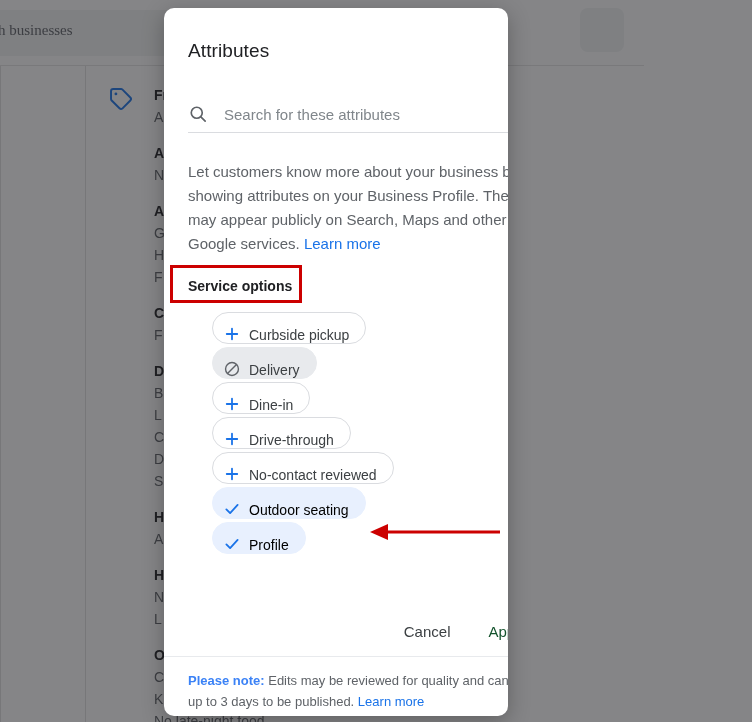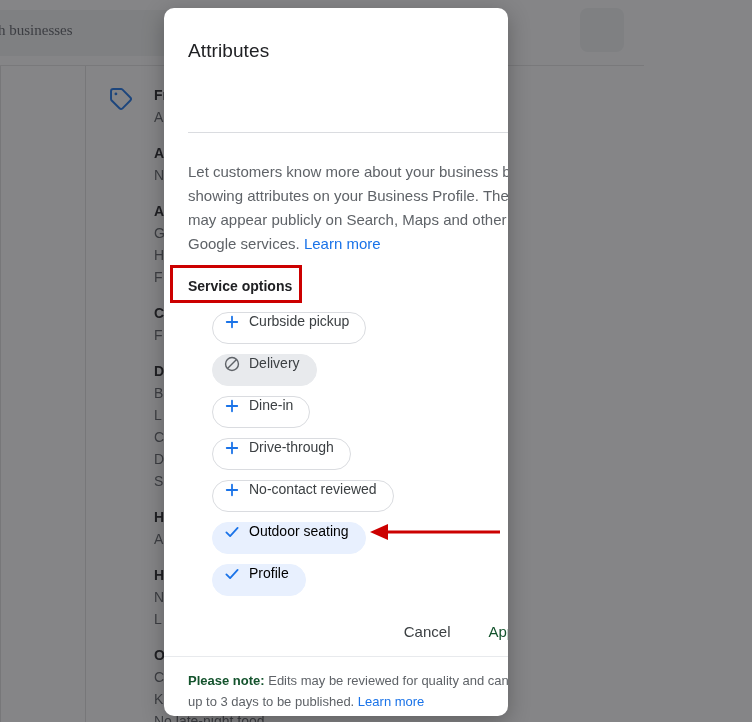--- a/index.html
+++ b/index.html
@@ -186,24 +186,24 @@
     border: 3px solid #cc0000;
   }
 
   .chips {
     position: absolute;
     left: 48px; top: 164px;
     width: 340px;
   }
   .chip {
     display: inline-flex;
-    align-items: flex-start;
+    align-items: flex-end;
     height: 32px;
     padding: 0 16px 0 10px;
-    margin-bottom: 10px;
+    margin-bottom: 1px;
     border-radius: 16px;
     font-size: 14px;
     cursor: pointer;
     white-space: nowrap;
   }
   .chip-row { display: block; }
 
   .chip.unset {
     background: #ffffff;
     border: 1px solid #dadce0;
@@ -268,21 +268,21 @@
     background: #e8eaed;
   }
   .footer-note {
     position: absolute;
     left: 24px; top: 662px;
     width: 356px;
     font-size: 13px;
     line-height: 21px;
     color: #5f6368;
   }
-  .footer-note b { color: #14532d; }
+  .footer-note b { color: #3b82f6; }
 
   
   .scrollbar-track {
     position: absolute;
     left: 396px; top: 140px;
     width: 12px; height: 458px;
     background: transparent;
   }
   .scrollbar-thumb {
     position: absolute;
@@ -360,20 +360,29 @@
       </div>
     </div>
   </div>
 
   <div class="scrim"></div>
 
   <div class="dialog">
 
     <div class="dialog-title">Attributes</div>
 
+    <div class="search-row">
+      <span class="search-icon">
+        <svg viewBox="0 0 24 24" fill="none" stroke="currentColor" stroke-width="2" stroke-linecap="round" width="20" height="20">
+          <circle cx="10.5" cy="10.5" r="6.6"></circle>
+          <line x1="15.4" y1="15.4" x2="20.6" y2="20.6"></line>
+        </svg>
+      </span>
+      <input class="search-input" type="text" placeholder="Search for these attributes" style="">
+    </div>
     <div class="search-underline"></div>
 
     <div class="dialog-body">
 
       <div class="intro">
         <span>Let customers know more about your business by showing attributes on your Business Profile. These may appear publicly on Search, Maps and other Google services. </span><a class="link">Learn more</a>
       </div>
 
       <div class="annot-box"></div>
       <div class="section-head">Service options</div>

